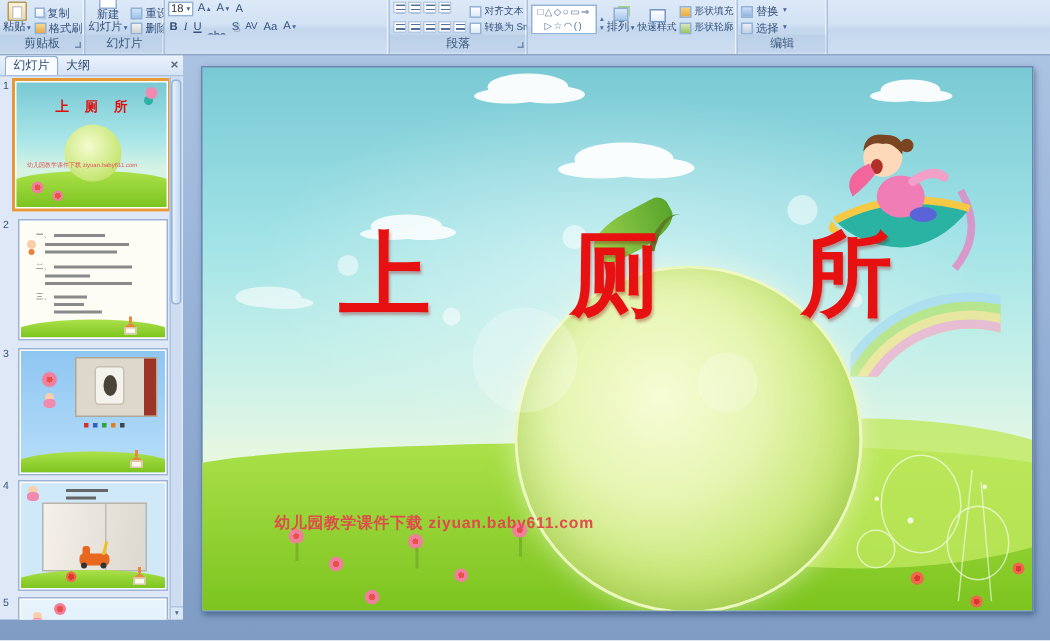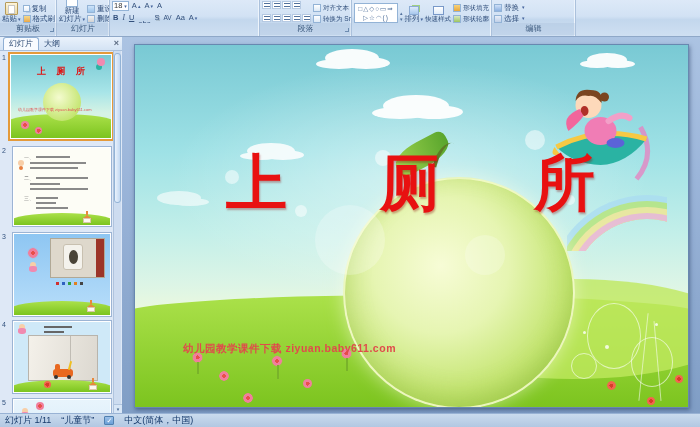--- a/index.html
+++ b/index.html
@@ -279,21 +279,21 @@
               <span class="smalltxt">形状填充</span>
             </div>
           <div class="minibtn">
               <span class="mi mi-outline"></span>
               <span class="smalltxt">形状轮廓</span>
             </div>
         </div>
       </div>
     </div>
 
-    <div class="rgroup" style="width:84px">
+    <div class="rgroup" style="width:60px">
       <div class="rcontent">
         <div class="minicol" style="gap:2px;">
           <div class="minibtn">
               <span class="mi mi-replace"></span>
               <span>替换</span>
               <span class="arr">▾</span>
             </div>
           <div class="minibtn">
               <span class="mi mi-select"></span>
               <span>选择</span>
@@ -478,20 +478,14 @@
     <div class="wring" style="left:436px;top:308px;width:26px;height:26px;"></div>
     <div class="wline" style="left:508px;top:268px;height:88px;transform:rotate(6deg);"></div>
     <div class="wline" style="left:522px;top:276px;height:80px;transform:rotate(-5deg);"></div>
     <div class="wdot" style="left:470px;top:300px;width:4px;height:4px;"></div>
     <div class="wdot" style="left:520px;top:278px;width:3px;height:3px;"></div>
     <div class="wdot" style="left:448px;top:286px;width:3px;height:3px;"></div>
 
     <div class="watermark">幼儿园教学课件下载 ziyuan.baby611.com</div>
   </div>
 
-  <div class="statusbar">
-    <span>幻灯片 1/11</span>
-    <span>“儿童节”</span>
-    <span class="spell">✓</span>
-    <span>中文(简体，中国)</span>
-  </div>
 
 </div>
 
 </body></html>

